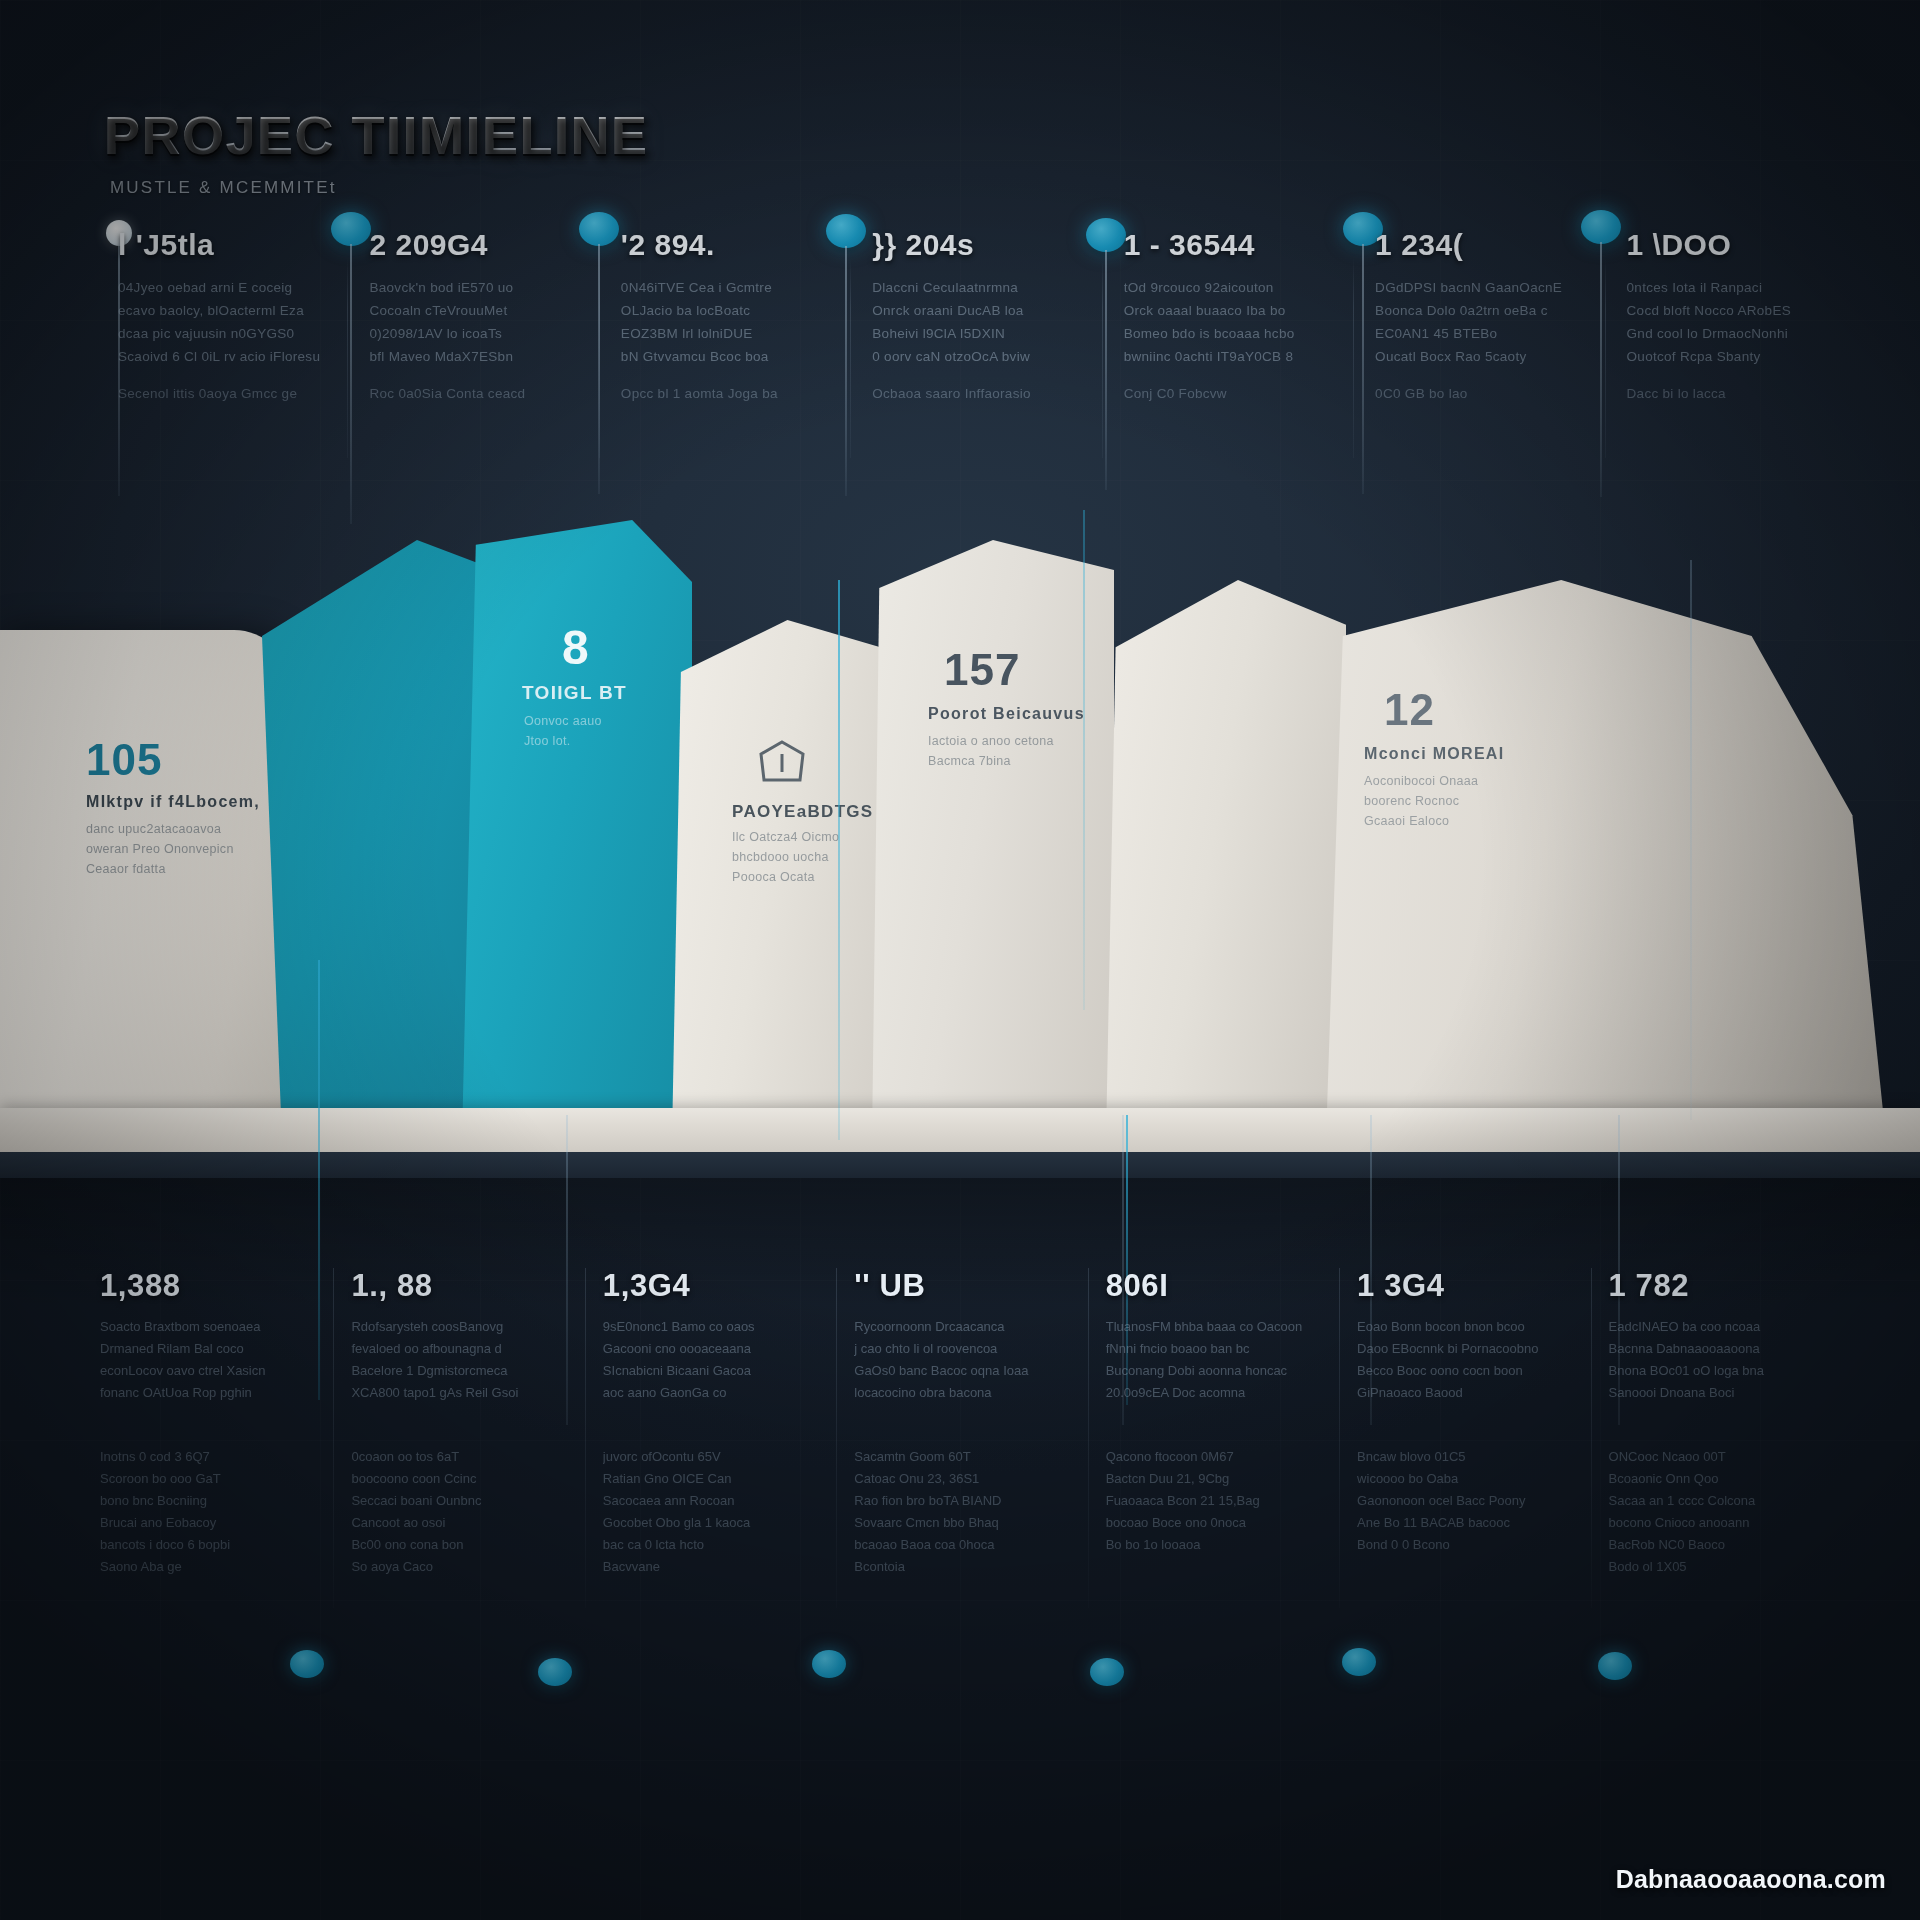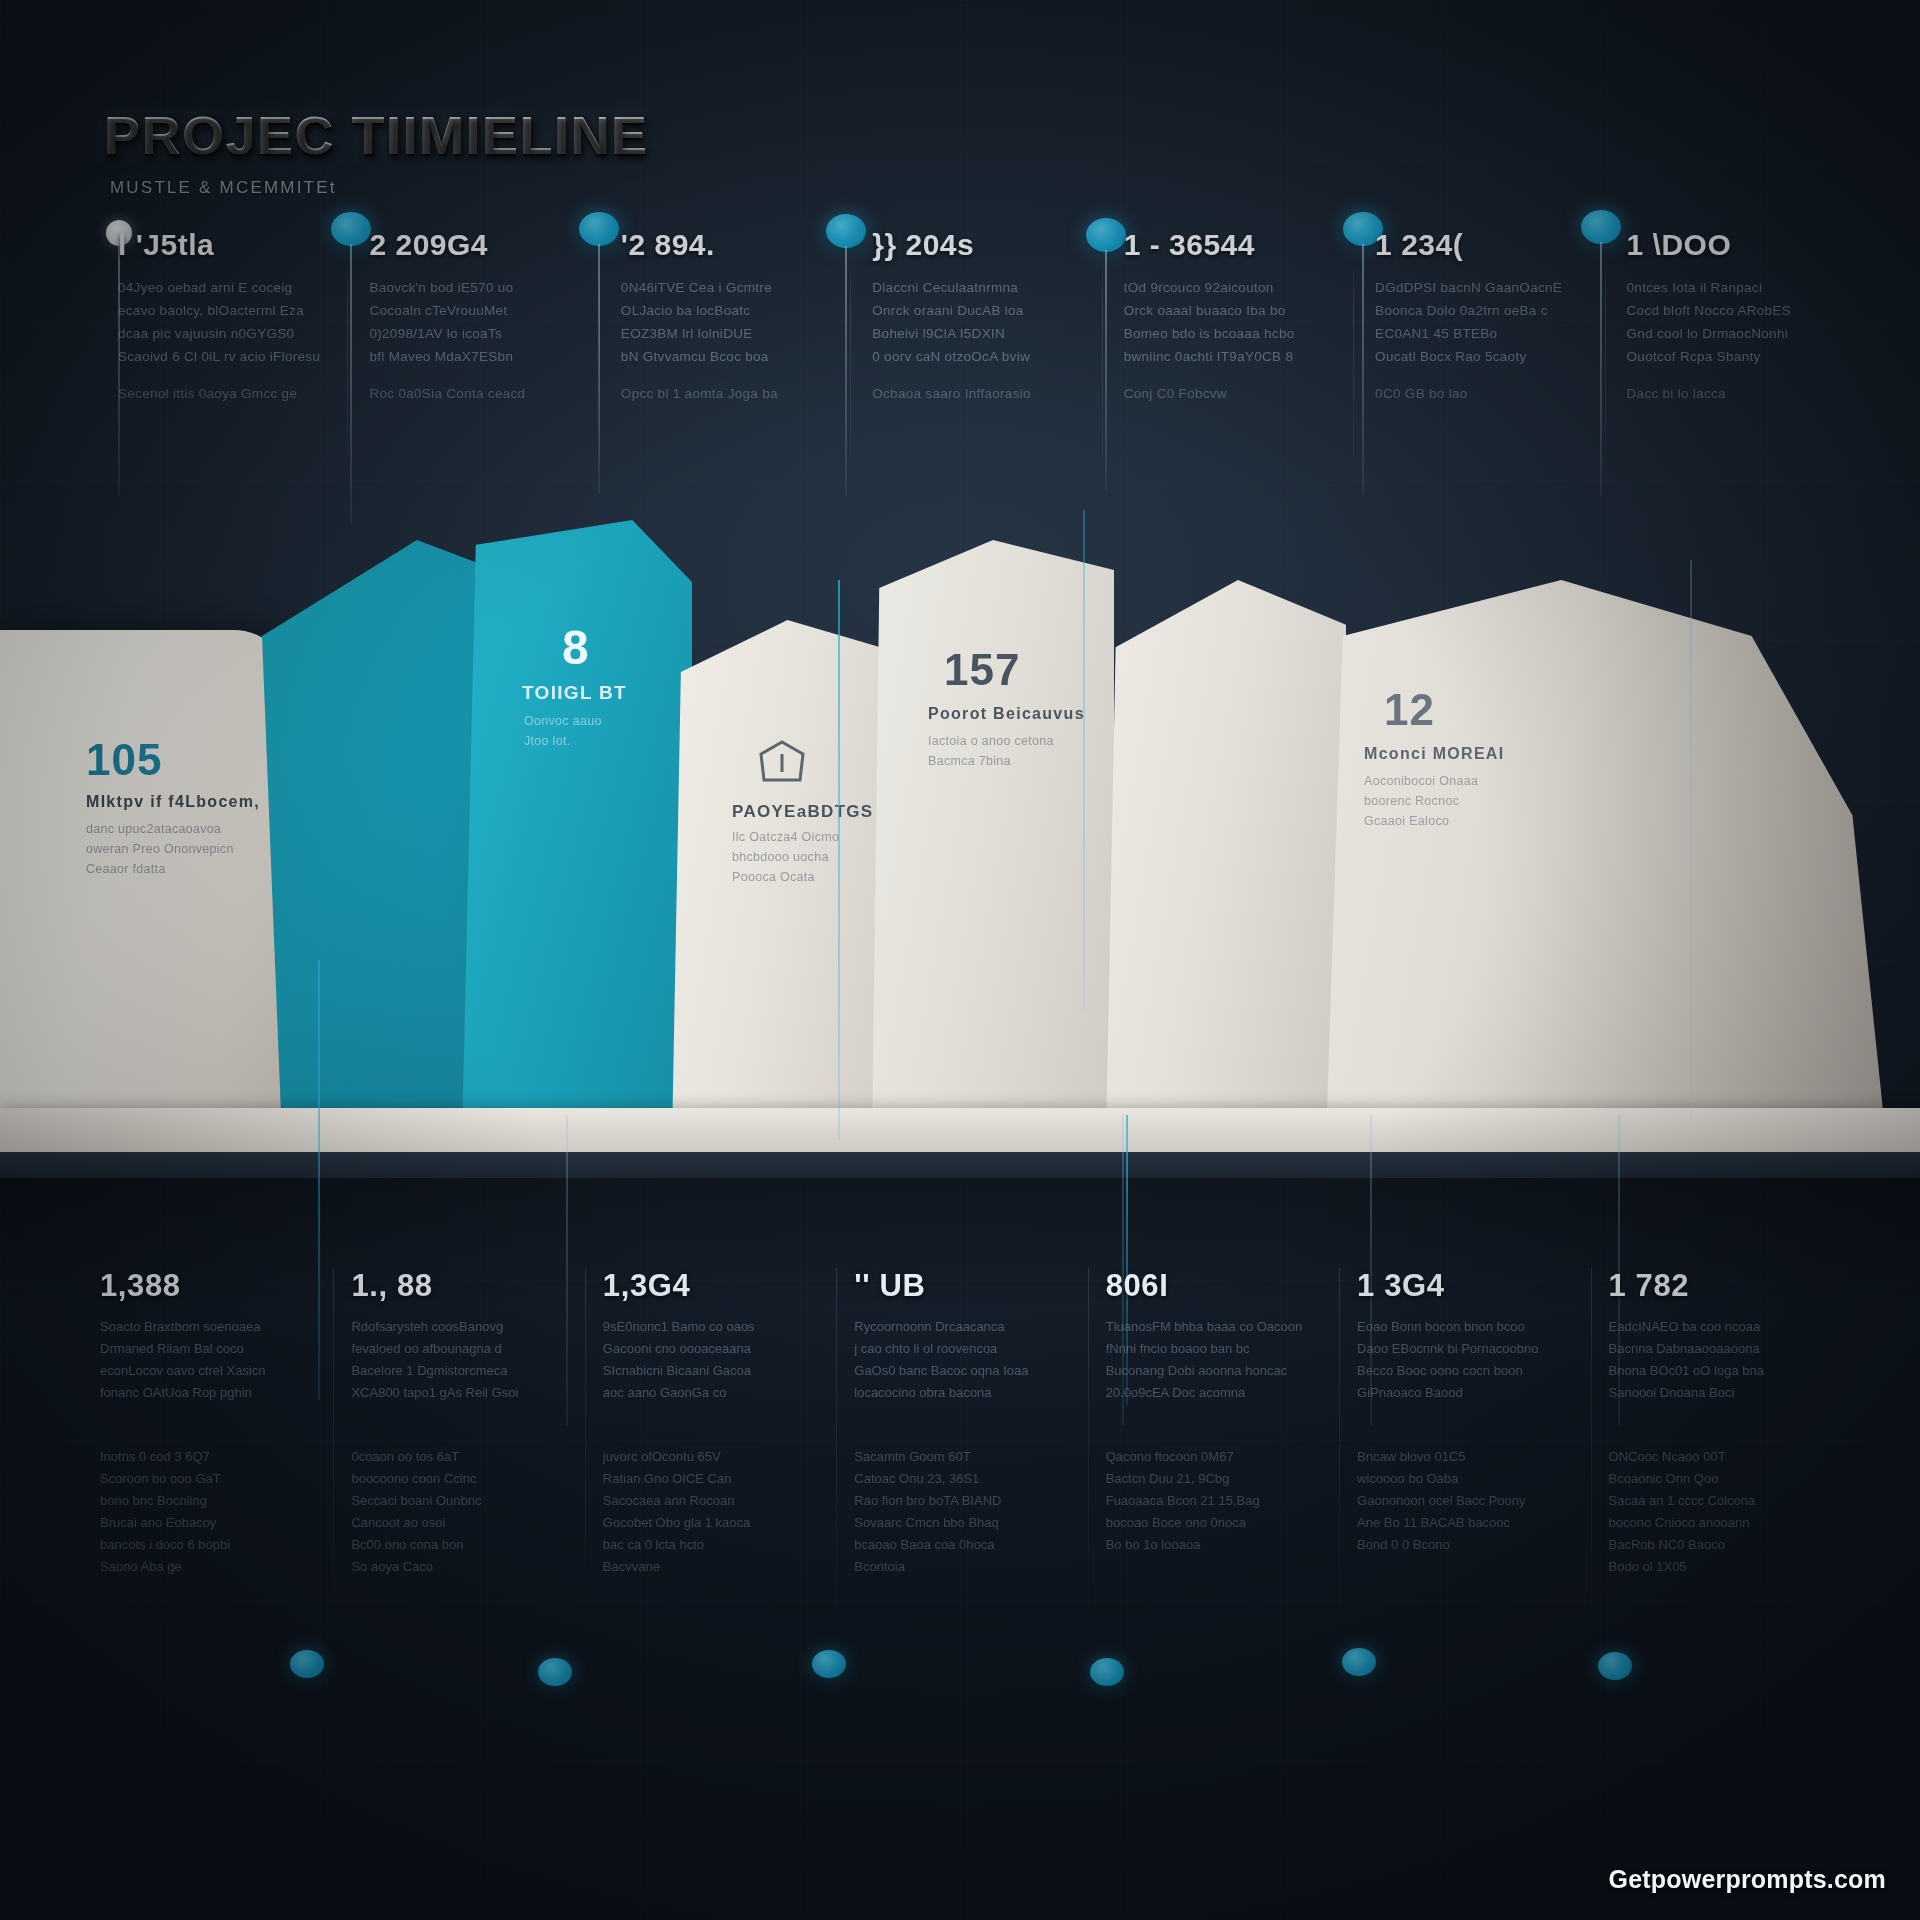--- a/index.html
+++ b/index.html
@@ -587,15 +587,15 @@
 
   <div class="bottom-dot" style="left:290px; top:1650px;"></div>
   <div class="bottom-dot" style="left:538px; top:1658px;"></div>
   <div class="bottom-dot" style="left:812px; top:1650px;"></div>
   <div class="bottom-dot" style="left:1090px; top:1658px;"></div>
   <div class="bottom-dot" style="left:1342px; top:1648px;"></div>
   <div class="bottom-dot" style="left:1598px; top:1652px;"></div>
 
   <div id="bg-vignette"></div>
 
-  <div id="watermark">Getpowerprompts.com</div>
+  <div id="watermark">Dabnaaooaaoona.com</div>
 
 </div>
 
 </body></html>

